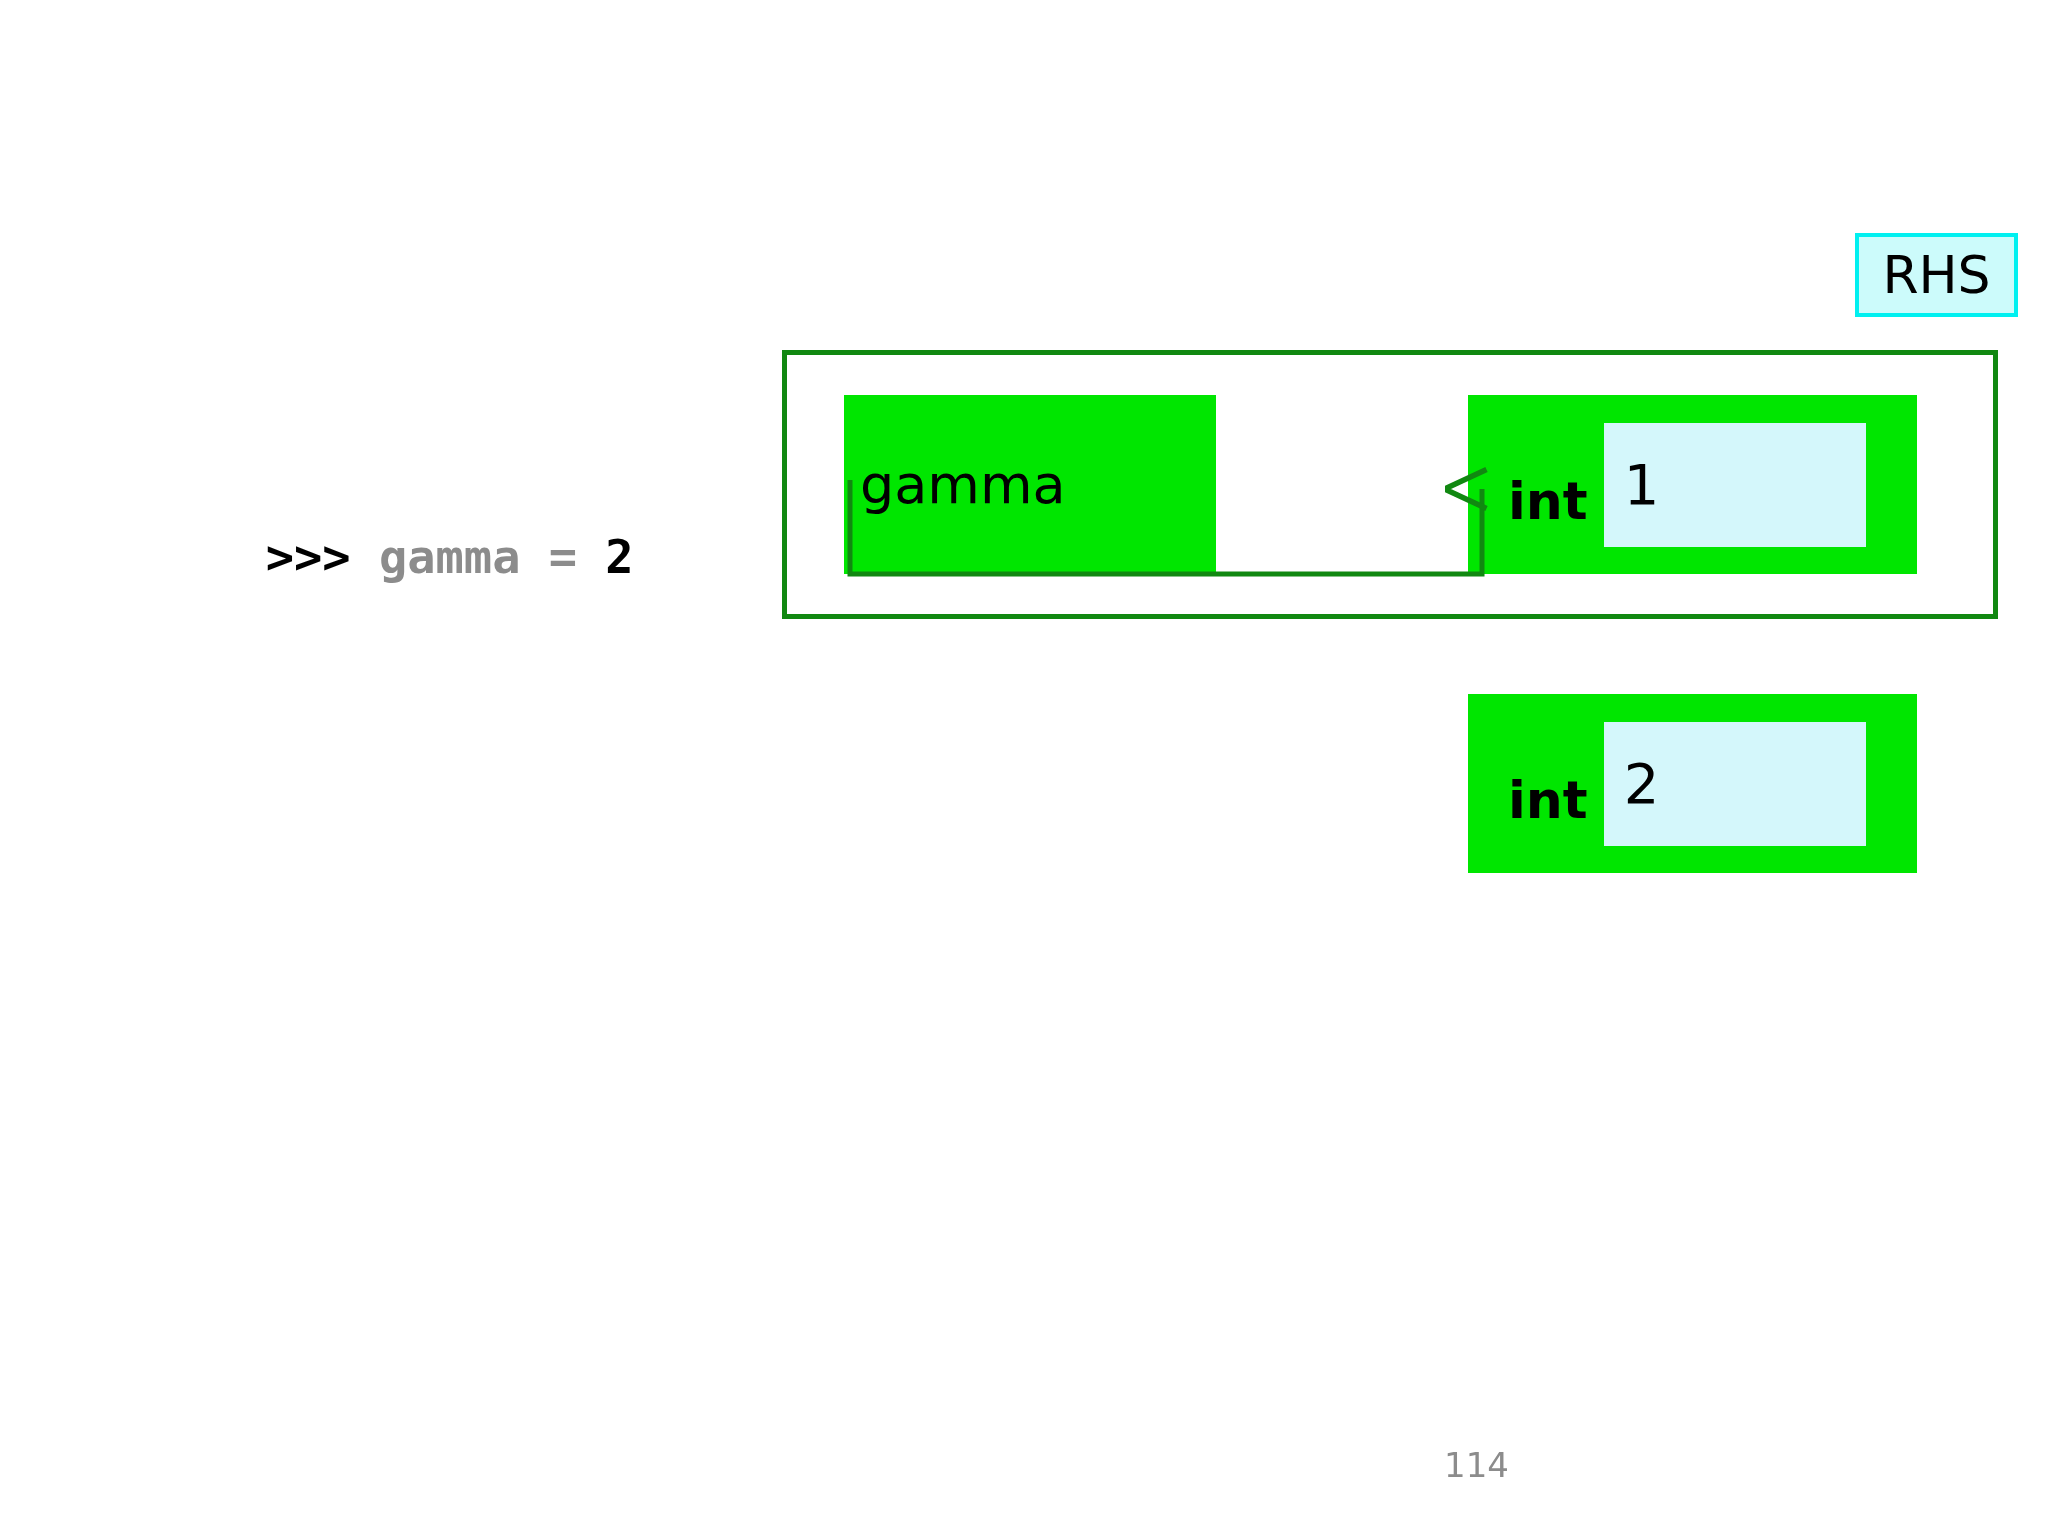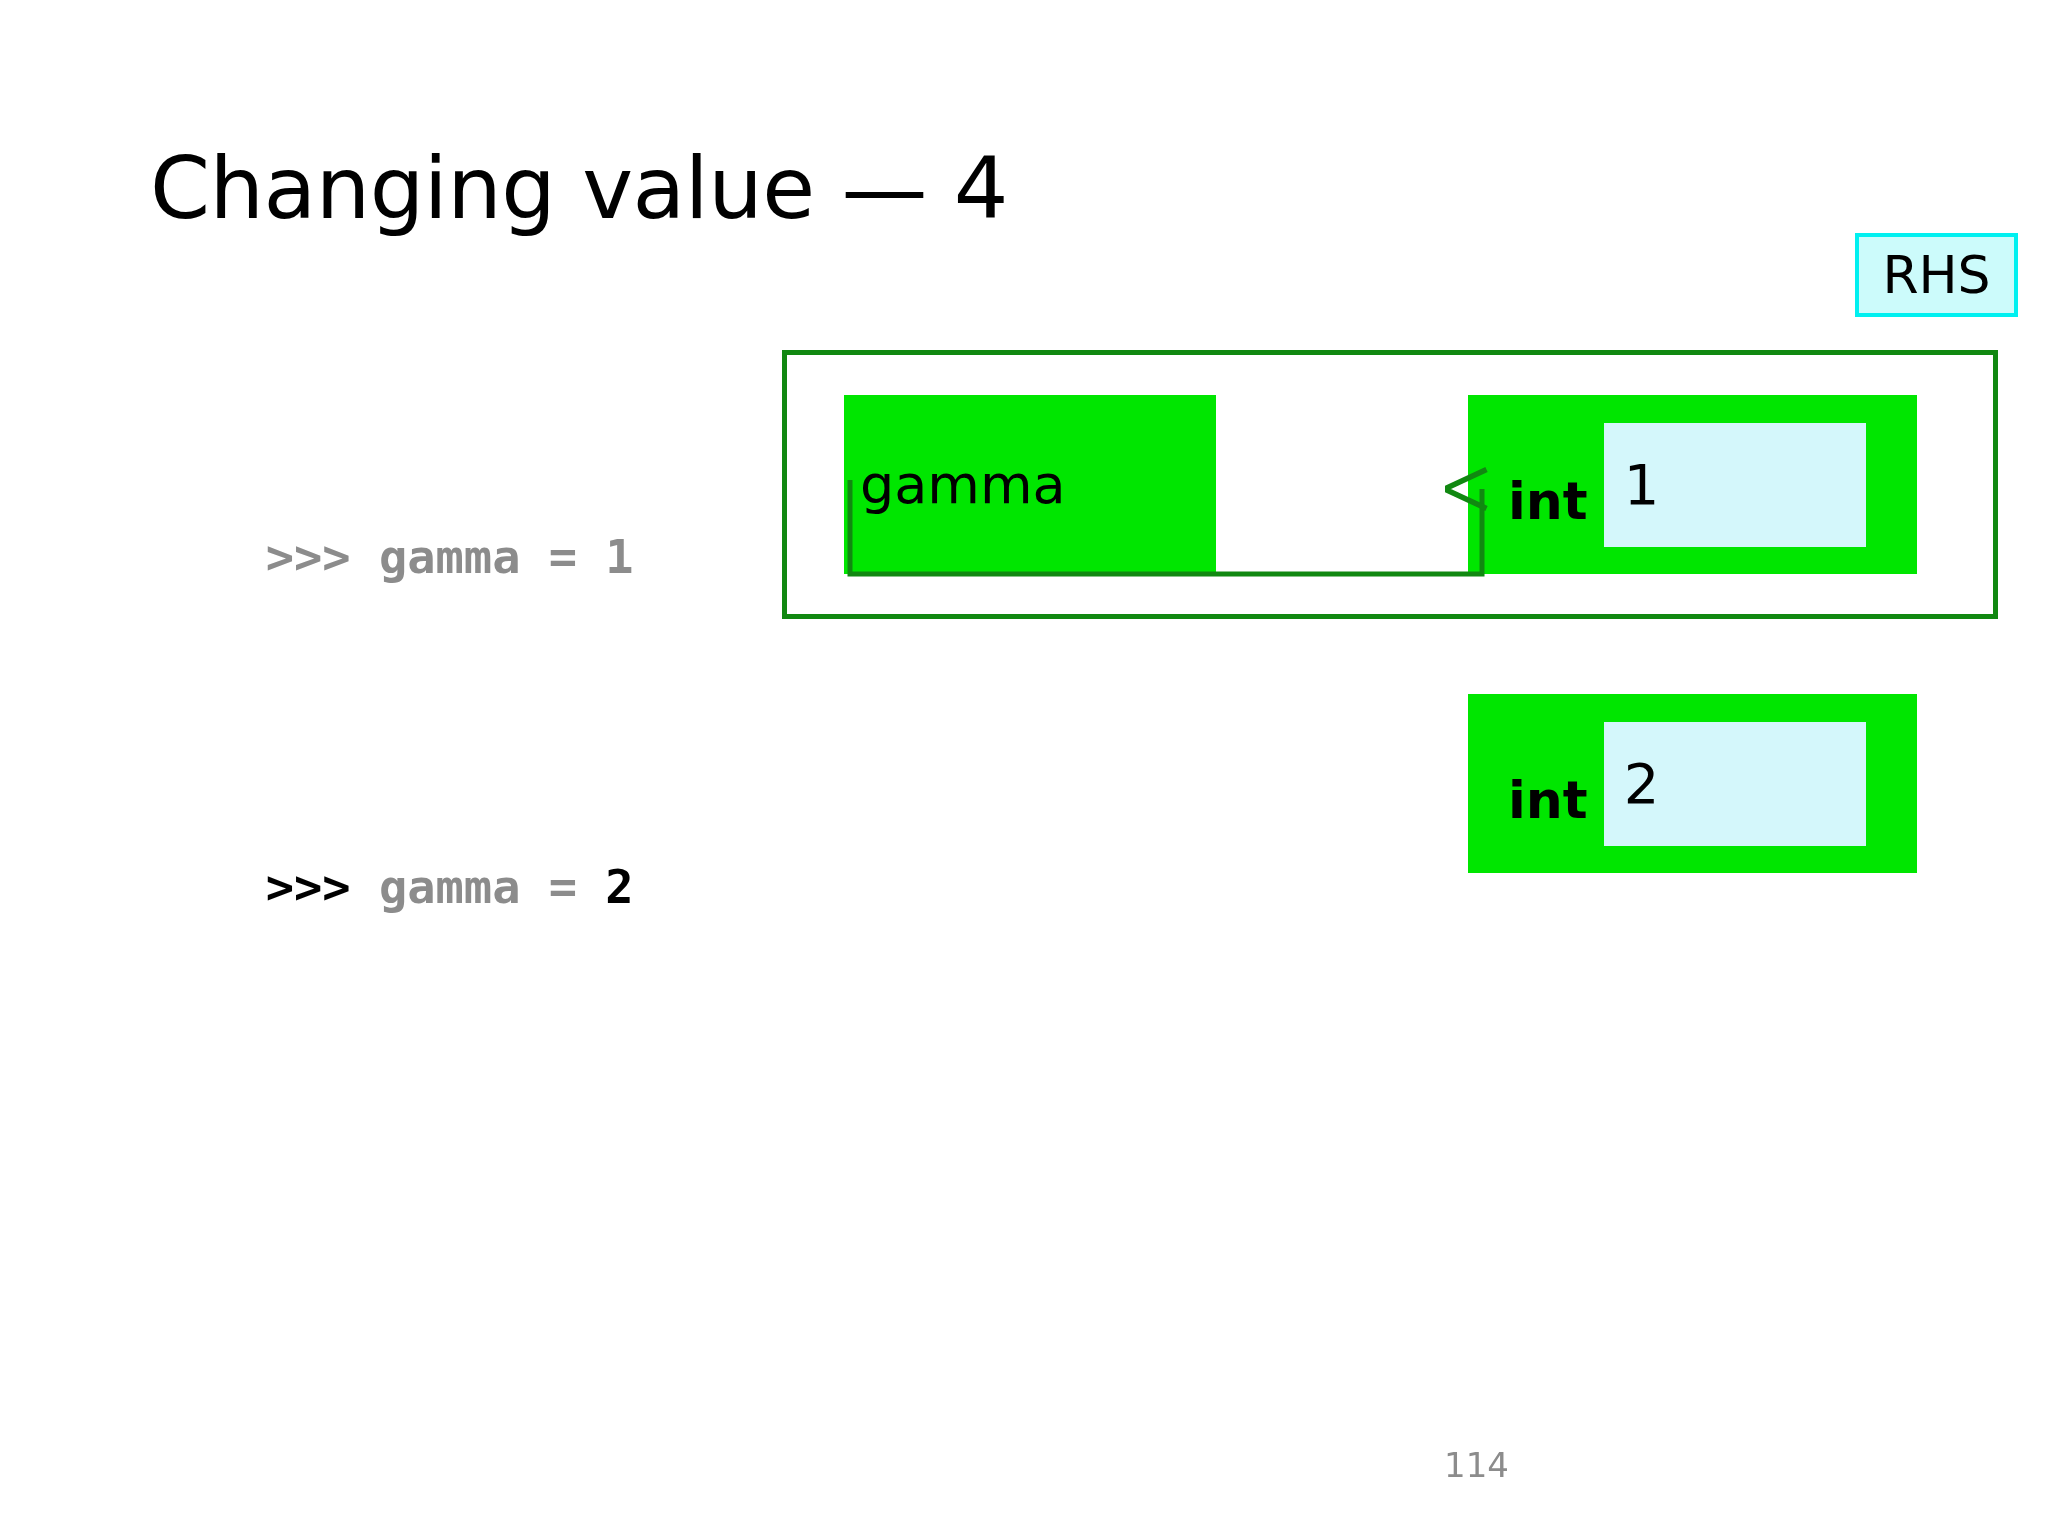--- a/index.html
+++ b/index.html
@@ -163,30 +163,26 @@
     font-size: 34px;
     color: #8c8c8c;
     line-height: 1;
   }
 </style>
 </head>
 <body>
 
 <div id="slide">
 
-  <div id="slide-title">Changing value — 4</div>
 
   <div id="rhs-badge">
     <span class="badge-text">RHS</span>
   </div>
 
   <div id="code-block">
-    <div class="code-line">
-      <span class="tok-gray">&gt;&gt;&gt; </span><span class="tok-gray">gamma</span><span class="tok-gray"> = </span><span class="tok-gray">1</span>
-    </div>
     <div class="code-line">
       <span class="tok-black">&gt;&gt;&gt; </span><span class="tok-gray">gamma</span><span class="tok-gray"> = </span><span class="tok-black">2</span>
     </div>
   </div>
 
   <div id="namespace-frame"></div>
 
   <div id="gamma-box" class="obj-box">
     <span class="var-name">gamma</span>
   </div>

